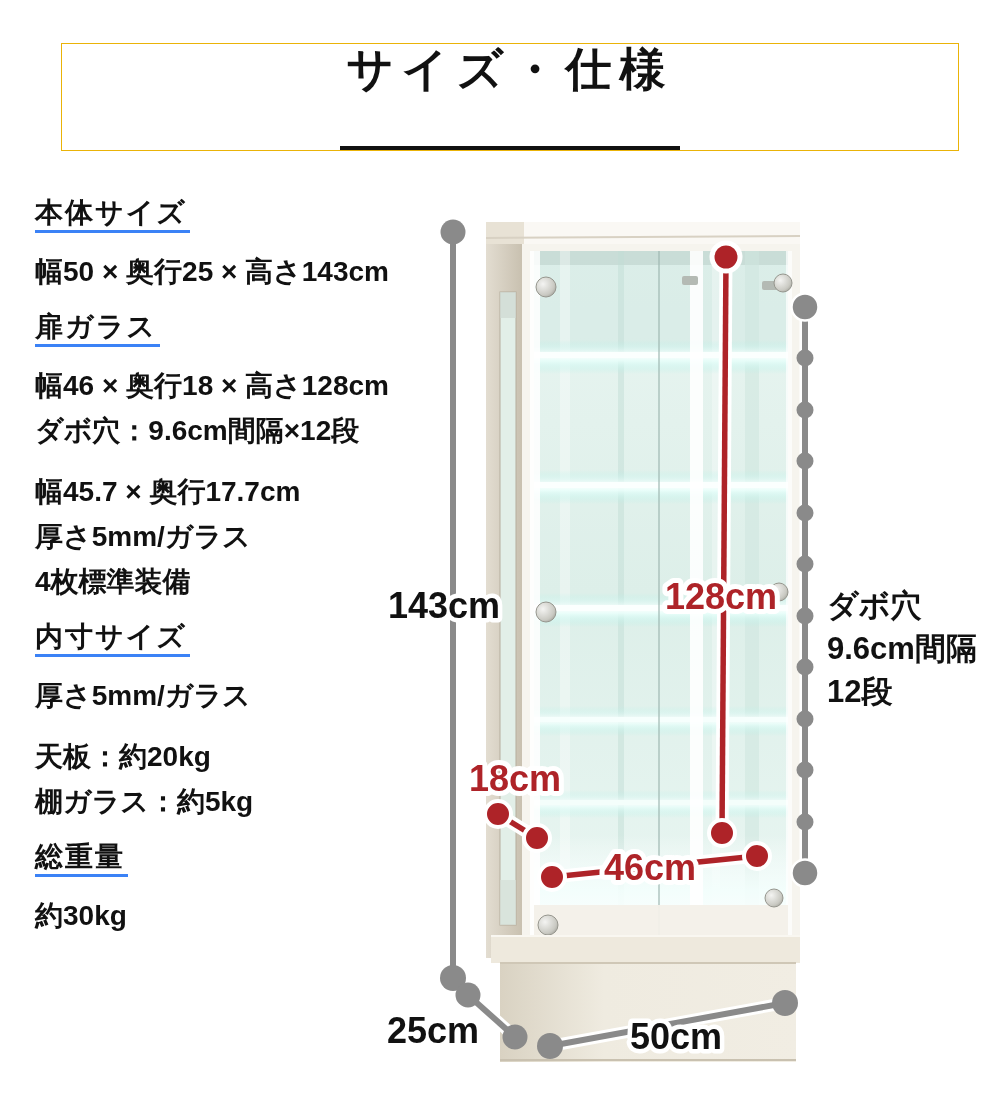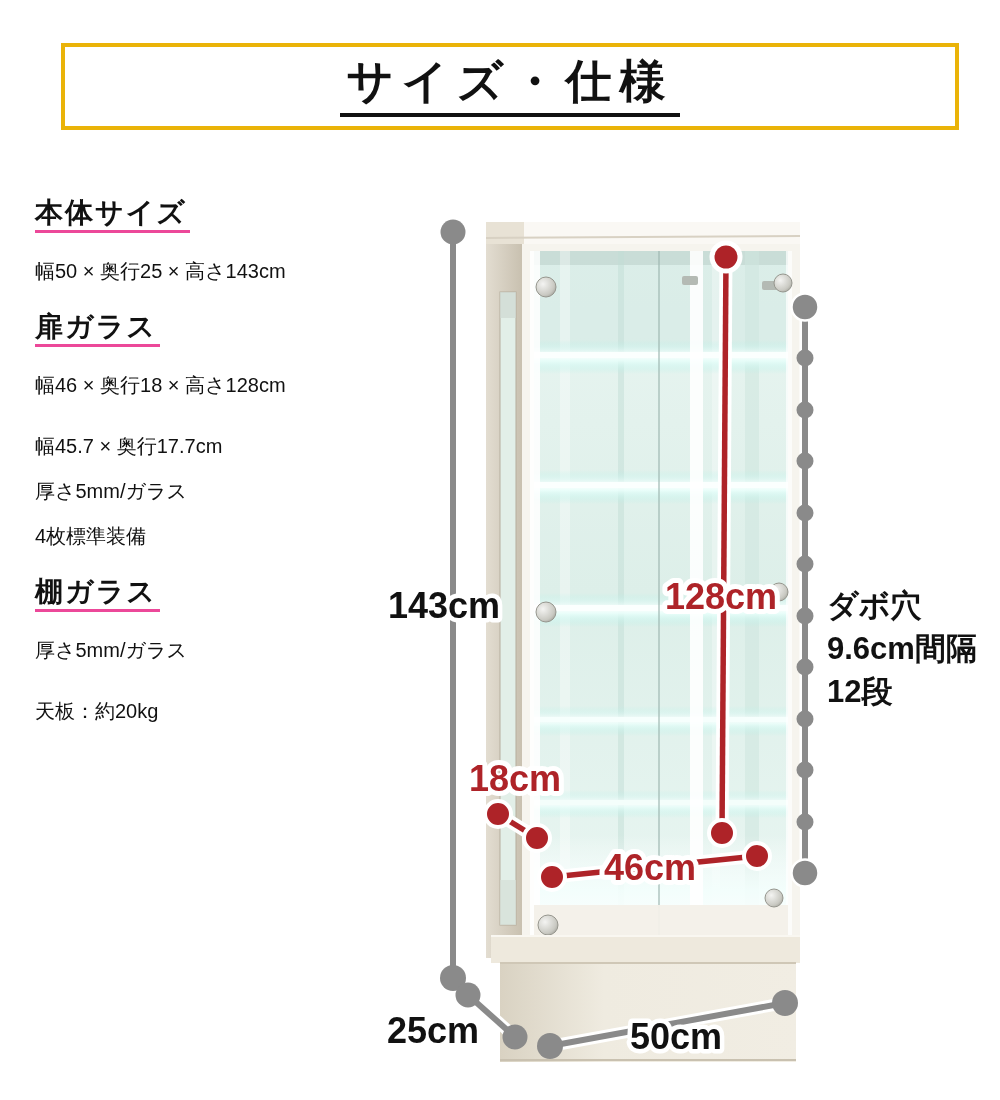--- a/index.html
+++ b/index.html
@@ -2,37 +2,37 @@
 <html><head>
 <meta charset="utf-8">
 <style>
   html,body{margin:0;padding:0;background:#ffffff;}
   .page{
     position:relative;width:1000px;height:1100px;background:#ffffff;overflow:hidden;
     font-family:"Liberation Sans","DejaVu Sans",sans-serif;color:#111111;
   }
   
   .title-box{
-    position:absolute;left:61px;top:43px;width:898px;height:87px;
-    border:4px solid #eab308;box-sizing:border-box;
-    display:flex;align-items:center;justify-content:center;background:#ffffff;
+    position:absolute;left:61px;top:43px;width:898px;height:108px;
+    border:1px solid #eab308;box-sizing:border-box;
+    display:flex;justify-content:center;background:#ffffff;
   }
   .title-text{
     font-size:46px;font-weight:700;letter-spacing:8px;
     border-bottom:4px solid #111111;padding:0 6px 7px 6px;line-height:1.1;
   }
   
   .spec-col{position:absolute;left:35px;top:196px;width:390px;}
   .spec-section{margin:0 0 16px 0;}
   .spec-heading{
     display:table;font-size:28px;font-weight:700;letter-spacing:2px;
-    line-height:34px;border-bottom:3px solid #ec4899;padding:0 3px 0 0;margin:0;
+    line-height:34px;border-bottom:3px solid #3b82f6;padding:0 3px 0 0;margin:0;
   }
   .spec-heading-wrap{margin-bottom:16px;}
-  .spec-line{font-size:20px;font-weight:400;line-height:45px;white-space:nowrap;}
+  .spec-line{font-size:28px;font-weight:700;line-height:45px;white-space:nowrap;}
   
   .diagram-svg{position:absolute;left:0;top:0;width:1000px;height:1100px;}
   svg text{font-family:"Liberation Sans","DejaVu Sans",sans-serif;font-weight:700;}
 </style>
 </head>
 <body>
 
 <div class="page">
 
   <div class="title-box">
@@ -46,39 +46,47 @@
           <h2 class="spec-heading">本体サイズ</h2>
         </div>
       <div class="spec-line">幅50 × 奥行25 × 高さ143cm</div>
     </div>
 
     <div class="spec-section">
       <div class="spec-heading-wrap">
           <h2 class="spec-heading">扉ガラス</h2>
         </div>
       <div class="spec-line">幅46 × 奥行18 × 高さ128cm</div>
+      <div class="spec-line">ダボ穴：9.6cm間隔×12段</div>
     </div>
 
     <div class="spec-section">
       <div class="spec-line">幅45.7 × 奥行17.7cm</div>
       <div class="spec-line">厚さ5mm/ガラス</div>
       <div class="spec-line">4枚標準装備</div>
     </div>
 
     <div class="spec-section">
       <div class="spec-heading-wrap">
-          <h2 class="spec-heading">棚ガラス</h2>
+          <h2 class="spec-heading">内寸サイズ</h2>
         </div>
       <div class="spec-line">厚さ5mm/ガラス</div>
     </div>
 
     <div class="spec-section">
       <div class="spec-line">天板：約20kg</div>
-    </div>
-
+      <div class="spec-line">棚ガラス：約5kg</div>
+    </div>
+
+    <div class="spec-section">
+      <div class="spec-heading-wrap">
+          <h2 class="spec-heading">総重量</h2>
+        </div>
+      <div class="spec-line">約30kg</div>
+    </div>
 
   </div>
 
   <svg class="diagram-svg" viewBox="0 0 1000 1100">
     <defs>
       <linearGradient id="gSide" x1="0" y1="0" x2="1" y2="0">
         <stop offset="0" stop-color="#e3ddd1"></stop>
           <stop offset="1" stop-color="#c7bfae"></stop>
       </linearGradient>
       <linearGradient id="gGlass" x1="0" y1="0" x2="0" y2="1">

